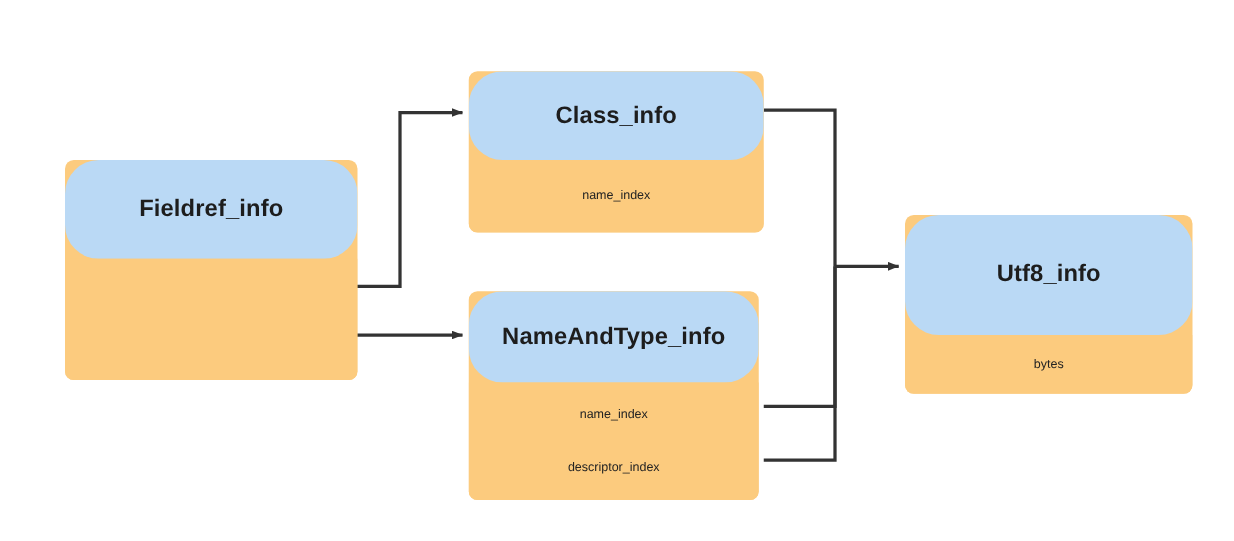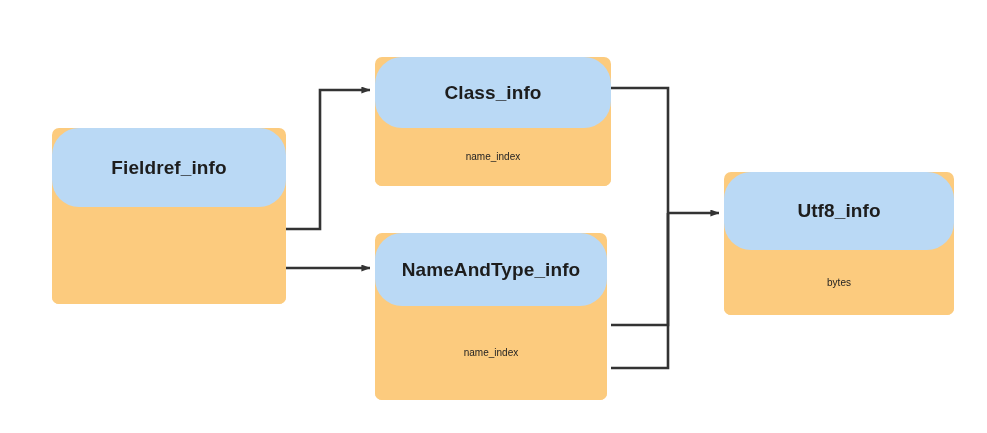--- a/index.html
+++ b/index.html
@@ -85,21 +85,21 @@
   #node-class .node-header { height: 71px; }
 
   #node-nameandtype {
     left: 375px; top: 233px;  width: 232px;  height: 167px;
   }
   #node-nameandtype .node-header { height: 73px; }
 
   #node-utf8 {
     left: 724px; top: 172px;  width: 230px;  height: 143px;
   }
-  #node-utf8 .node-header { height: 78px; }
+  #node-utf8 .node-header { height: 96px; }
 </style>
 </head>
 <body>
 
 <div id="canvas">
 
   <svg id="edges" viewBox="0 0 987 433" width="987" height="433" xmlns="http://www.w3.org/2000/svg">
     <defs>
       <marker id="arrowhead" markerWidth="9" markerHeight="7" refX="8.6" refY="3.5" orient="auto" markerUnits="userSpaceOnUse">
         <polygon points="0 0, 9 3.5, 0 7" fill="#333333"></polygon>
@@ -135,20 +135,21 @@
       <div class="field">name_index</div>
     </div>
   </div>
 
   <div class="node" id="node-nameandtype">
     <div class="node-header">
       <div class="node-title">NameAndType_info</div>
     </div>
     <div class="node-body">
       <div class="field">name_index</div>
+      <div class="field">descriptor_index</div>
     </div>
   </div>
 
   <div class="node" id="node-utf8">
     <div class="node-header">
       <div class="node-title">Utf8_info</div>
     </div>
     <div class="node-body">
       <div class="field">bytes</div>
     </div>

